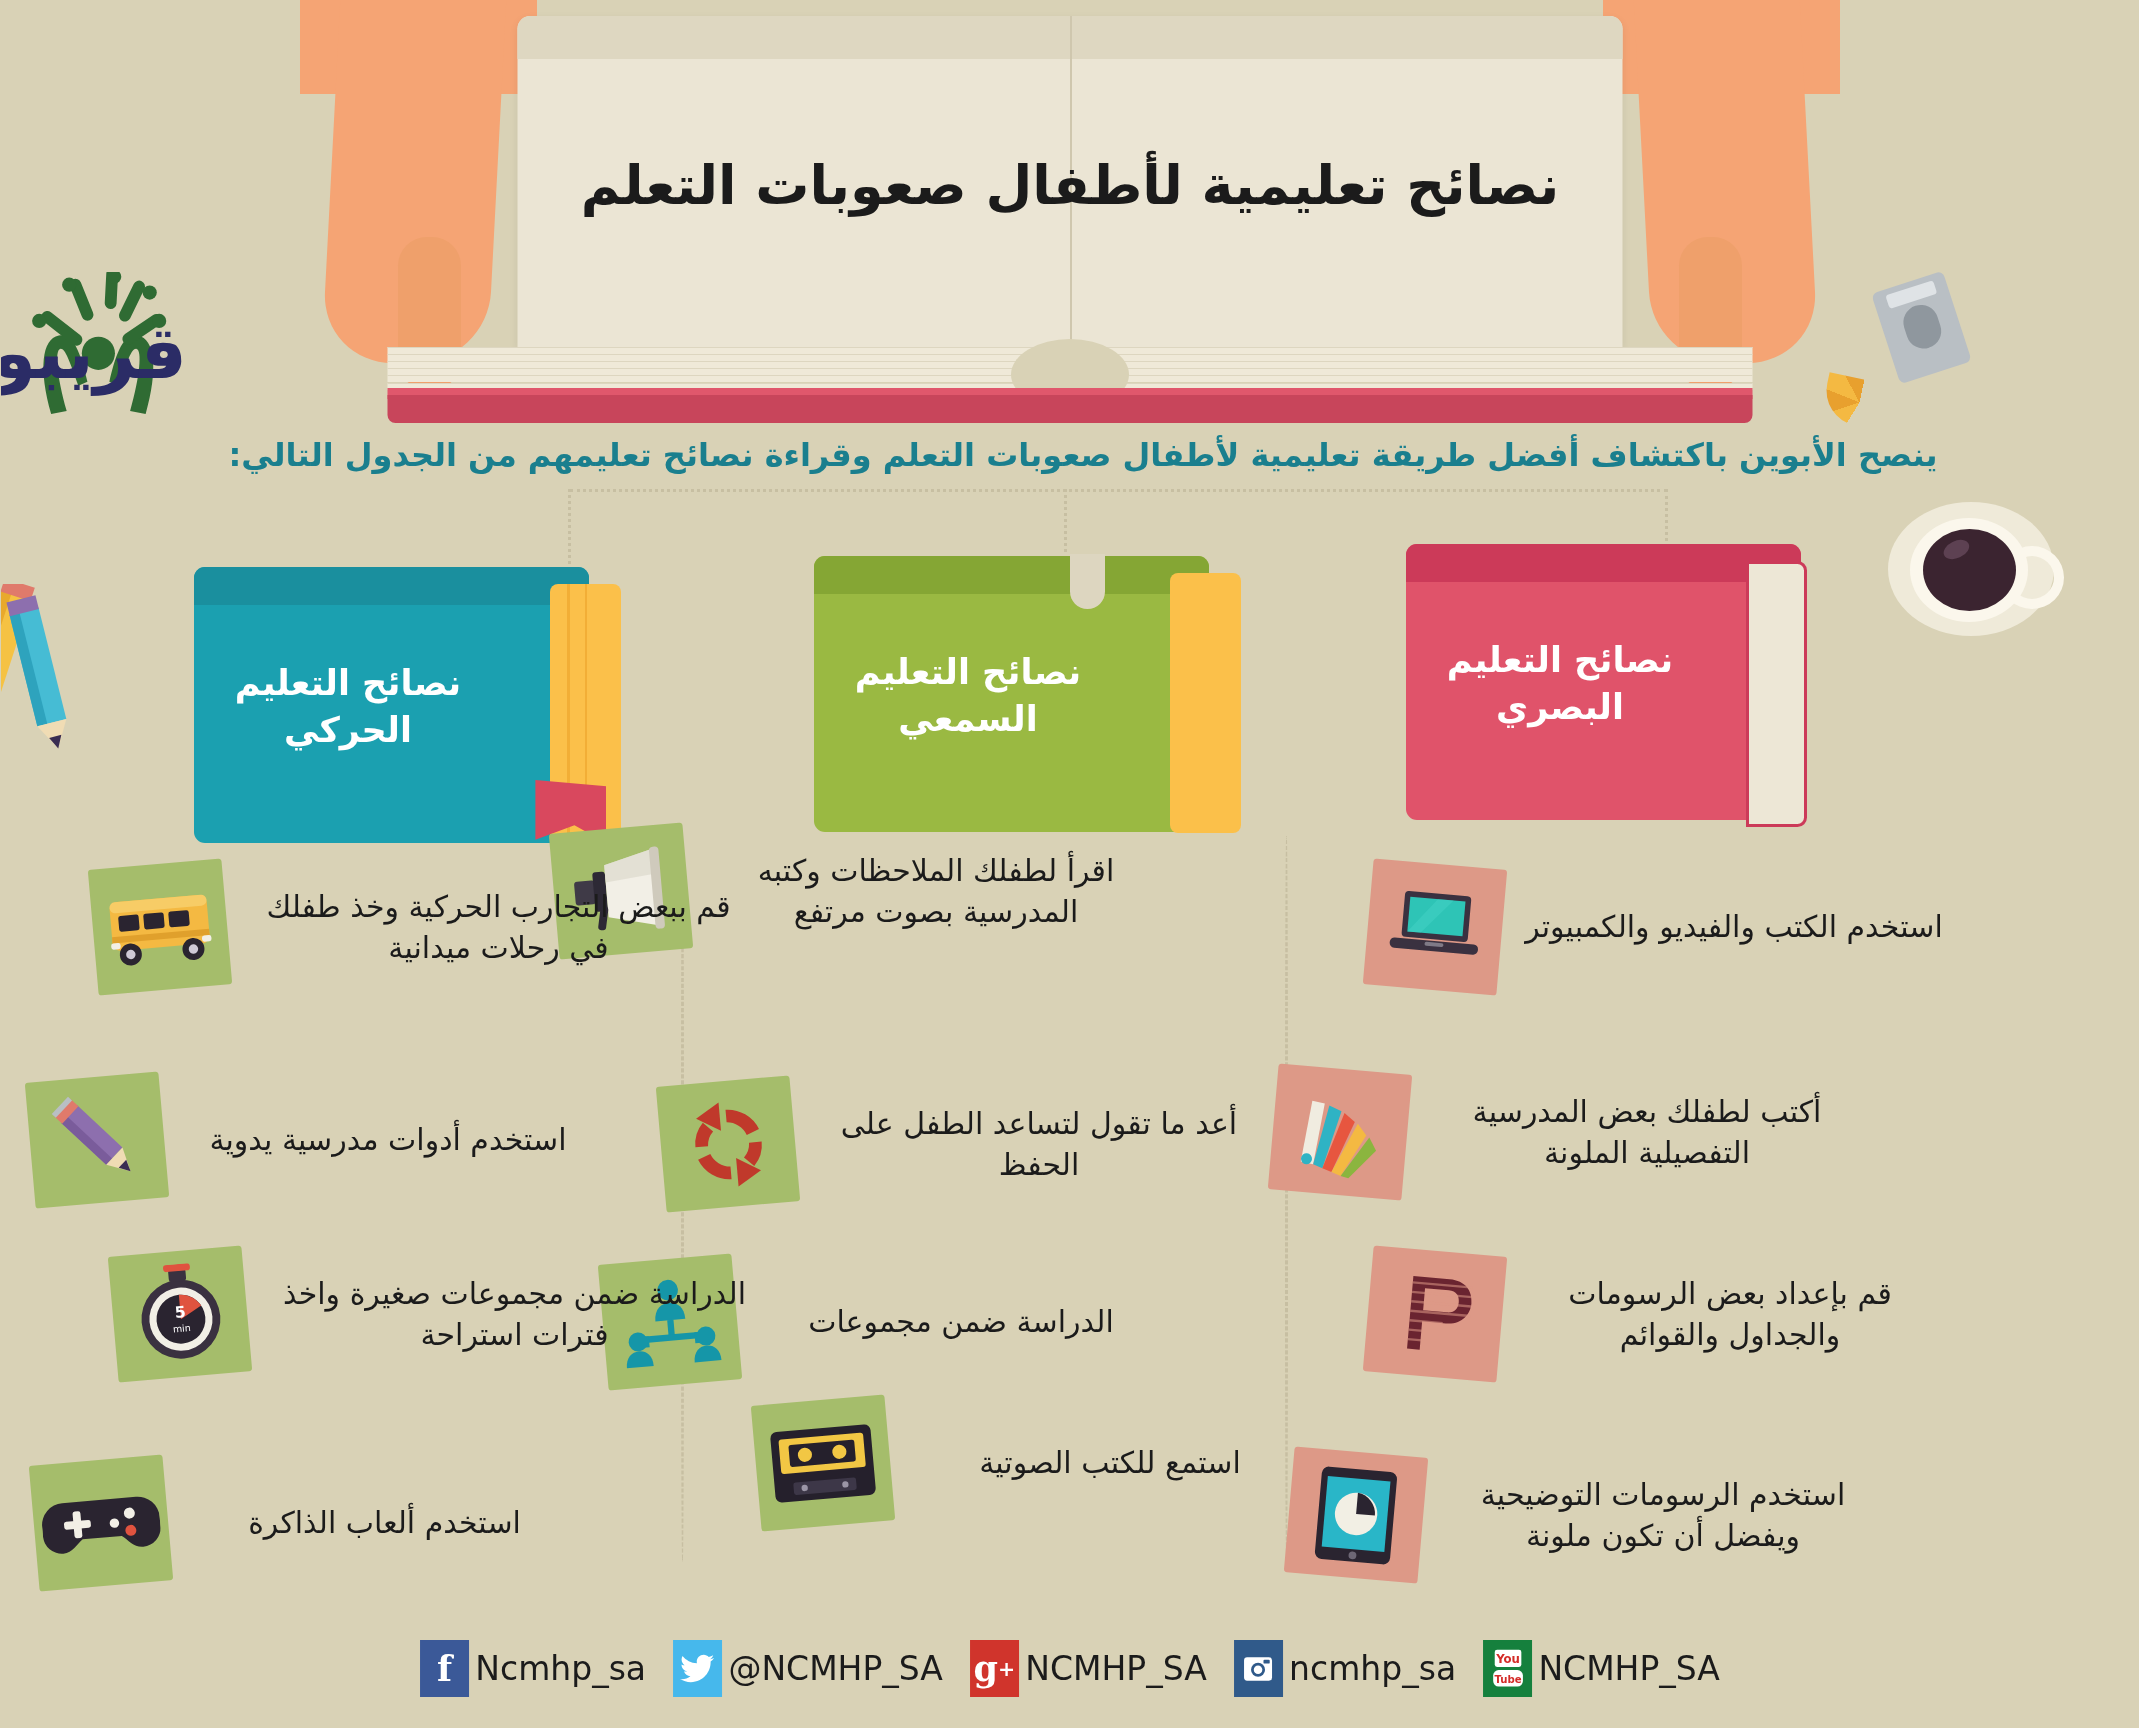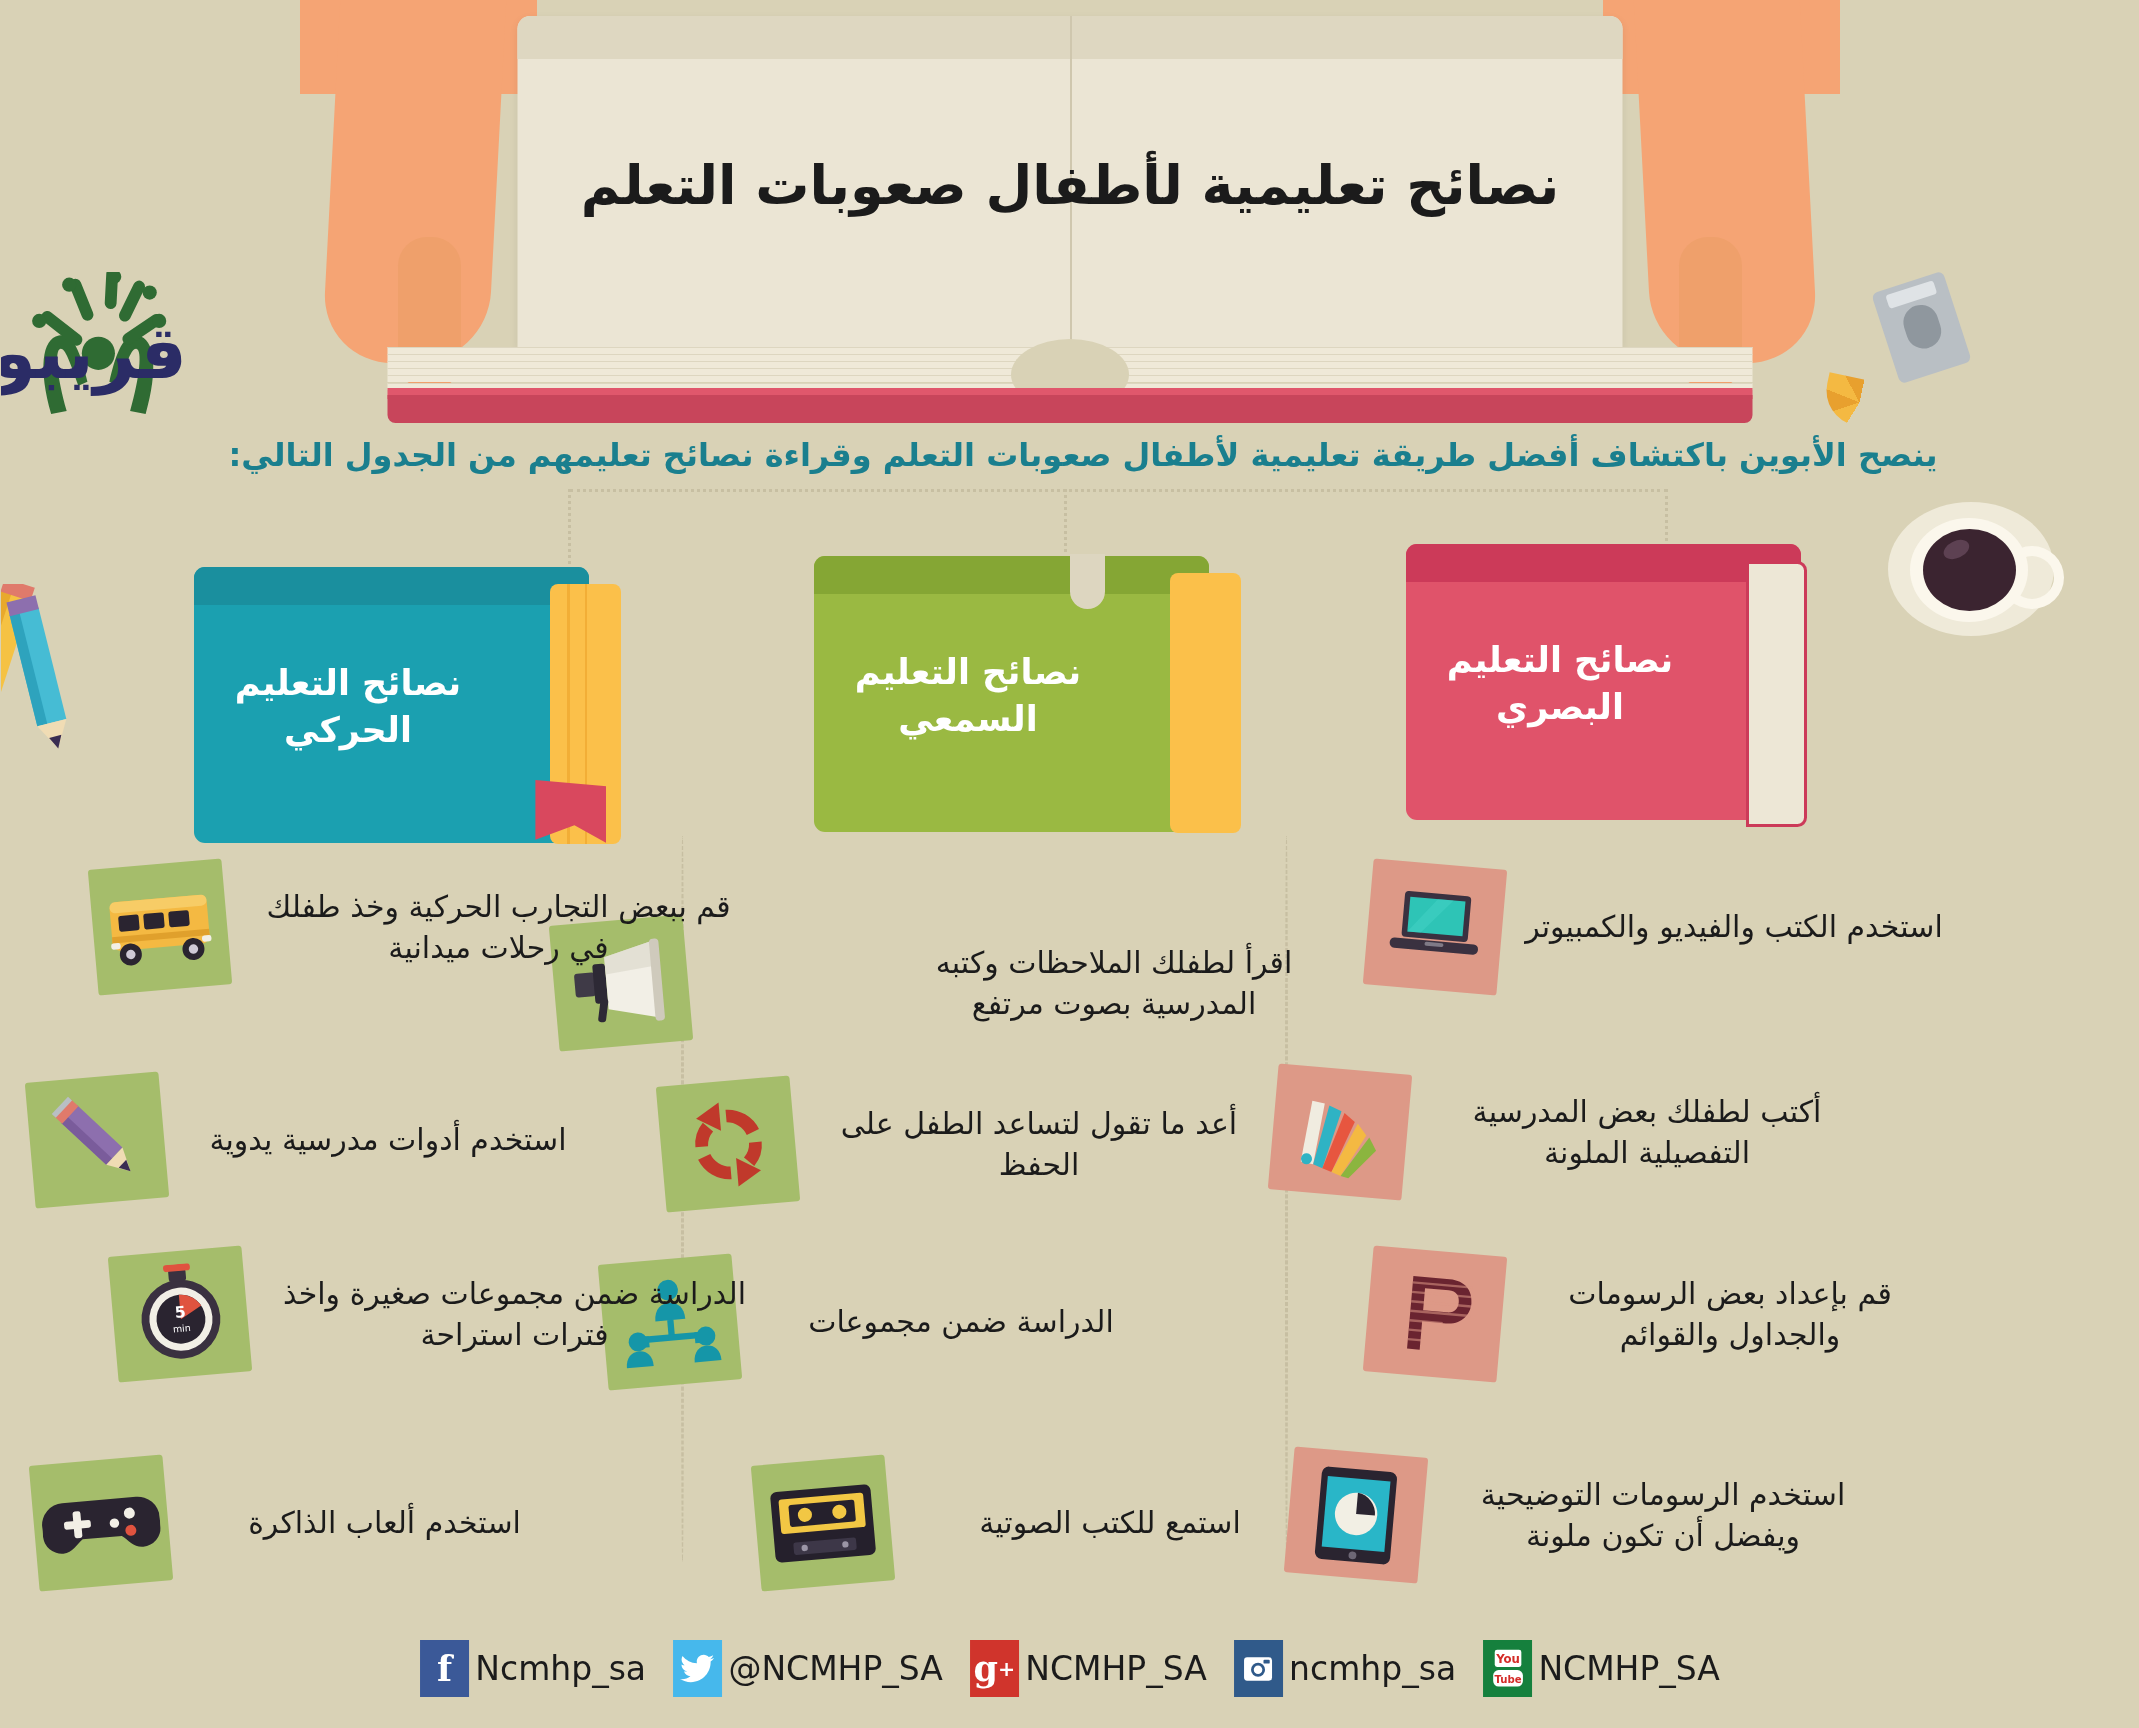--- a/index.html
+++ b/index.html
@@ -295,21 +295,21 @@
       <svg width="88" height="103" viewBox="0 0 112 130">
         <rect x="8" y="6" width="96" height="118" rx="9" fill="#2a2430"></rect>
         <rect x="16" y="18" width="80" height="90" fill="#29b6c8"></rect>
         <circle cx="56" cy="63" r="27" fill="#f2efe4"></circle>
         <path d="M56 63 L56 36 A27 27 0 0 1 80 63 Z" fill="#2a2430"></path>
         <circle cx="56" cy="116" r="5" fill="#6d6775"></circle>
       </svg>
     </div>
   </div>
 
-  <div class="tip" style="top:920px;right:797px;width:789px;justify-content:space-between;">
+  <div class="tip" style="top:828px;right:797px;width:789px;justify-content:flex-end;">
     <div class="tip-text" style="width:458px;">اقرأ لطفلك الملاحظات وكتبه المدرسية بصوت مرتفع</div>
     <div class="tile green">
       <svg width="103" height="87" viewBox="0 0 130 110">
         <rect x="6" y="38" width="26" height="30" rx="4" fill="#3f3a47"></rect>
         <rect x="30" y="28" width="16" height="50" rx="4" fill="#2d2935"></rect>
         <polygon points="46,20 110,4 110,102 46,86" fill="#f2efe6"></polygon>
         <polygon points="46,20 110,4 110,36 46,42" fill="#d9d5c8" opacity=".6"></polygon>
         <rect x="104" y="2" width="12" height="104" rx="5" fill="#cfcabc"></rect>
         <rect x="34" y="72" width="10" height="30" rx="4" fill="#2d2935" transform="rotate(12 39 87)"></rect>
       </svg>
@@ -345,21 +345,21 @@
           <rect x="94" y="70" width="8" height="14"></rect>
           <circle cx="22" cy="76" r="12"></circle>
           <path d="M5 108 C5 94 13 88 22 88 C31 88 39 94 39 108 Z"></path>
           <circle cx="108" cy="76" r="12"></circle>
           <path d="M91 108 C91 94 99 88 108 88 C117 88 125 94 125 108 Z"></path>
         </g>
       </svg>
     </div>
   </div>
 
-  <div class="tip" style="top:1460px;right:825px;width:797px;justify-content:flex-start;gap:15px;">
+  <div class="tip" style="top:1400px;right:825px;width:797px;justify-content:flex-start;gap:15px;">
     <div class="tip-text" style="width:410px;">استمع للكتب الصوتية</div>
     <div class="tile green">
       <svg width="110" height="87" viewBox="0 0 140 110">
         <rect x="6" y="10" width="128" height="90" rx="8" fill="#25202c"></rect>
         <rect x="16" y="20" width="108" height="44" rx="4" fill="#f2c744"></rect>
         <rect x="28" y="28" width="84" height="28" rx="3" fill="#25202c"></rect>
         <circle cx="48" cy="42" r="9" fill="#f2c744"></circle>
         <circle cx="92" cy="42" r="9" fill="#f2c744"></circle>
         <rect x="30" y="76" width="80" height="16" rx="3" fill="#3d3748"></rect>
         <circle cx="44" cy="84" r="4" fill="#9b95a6"></circle>

